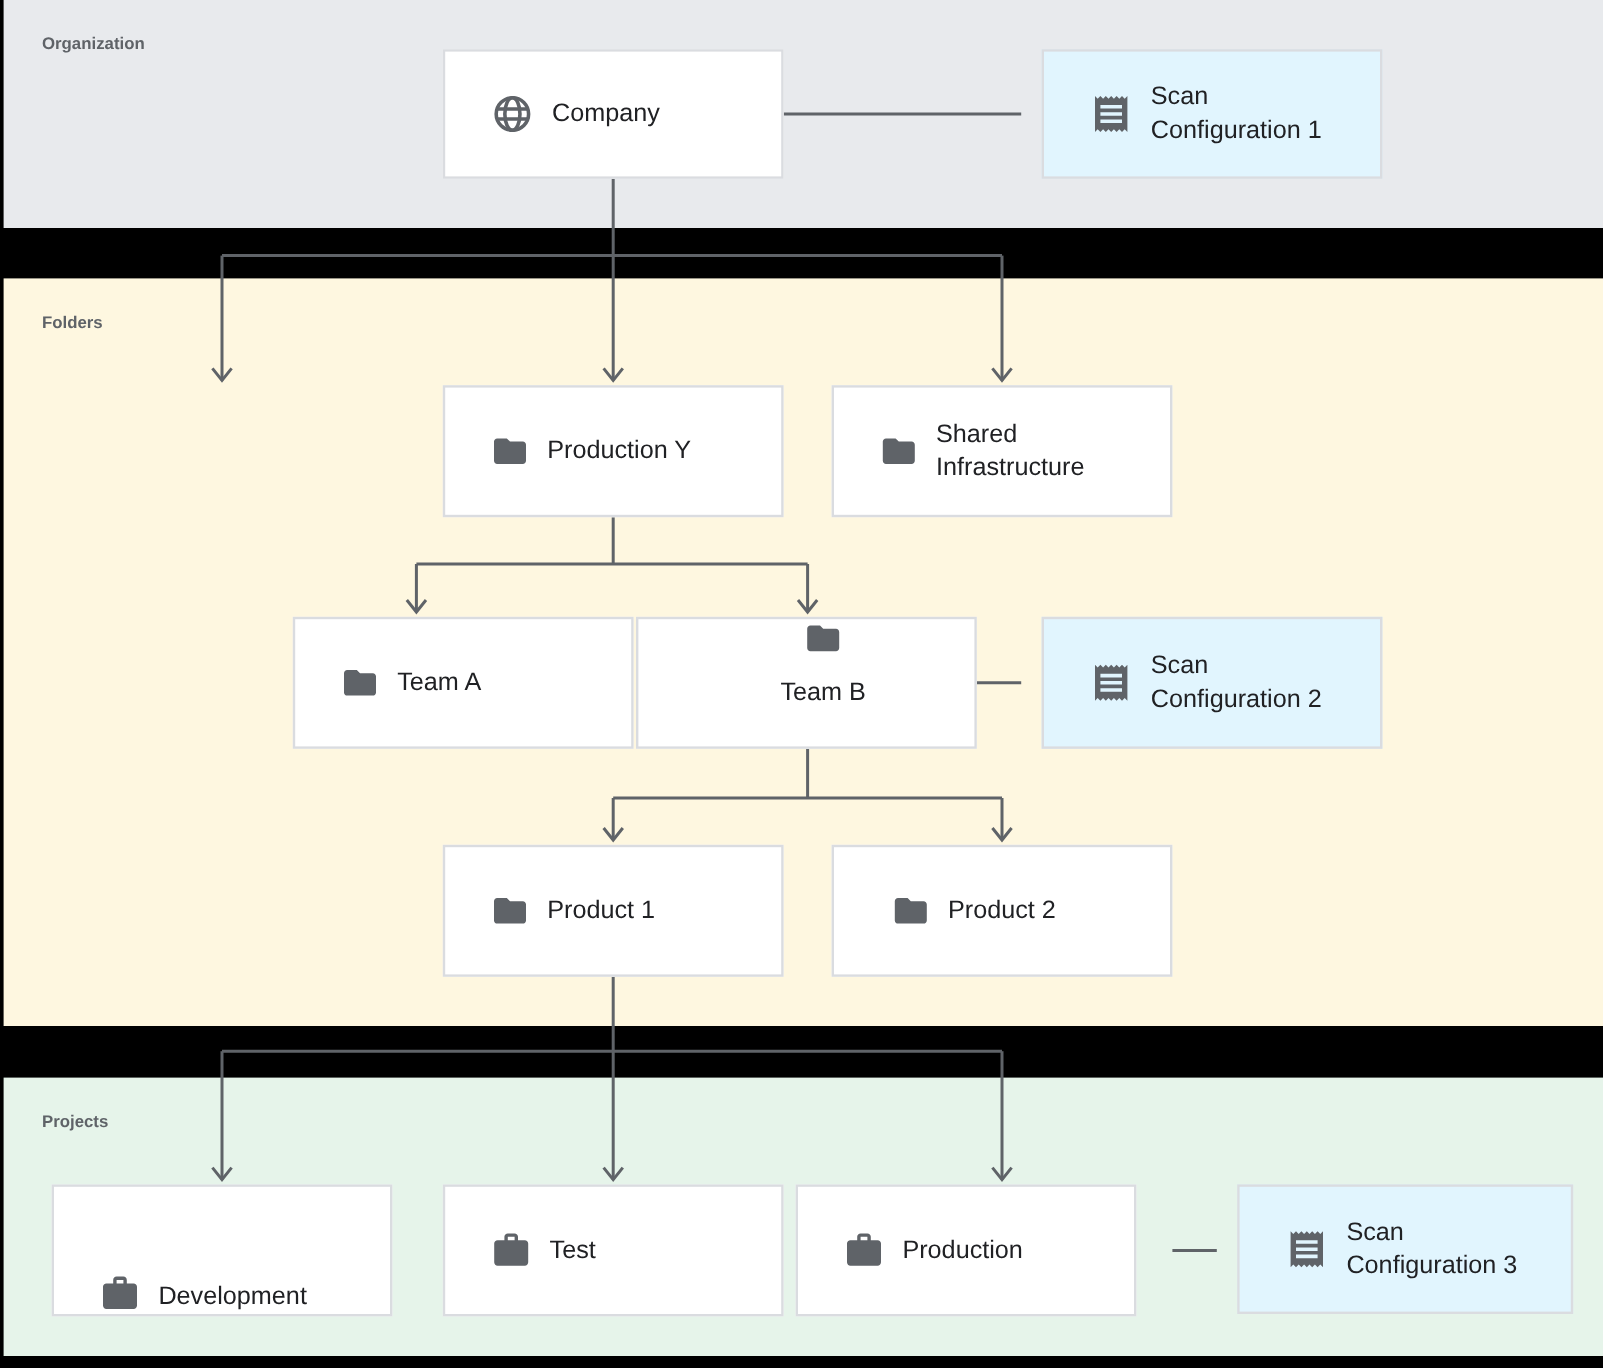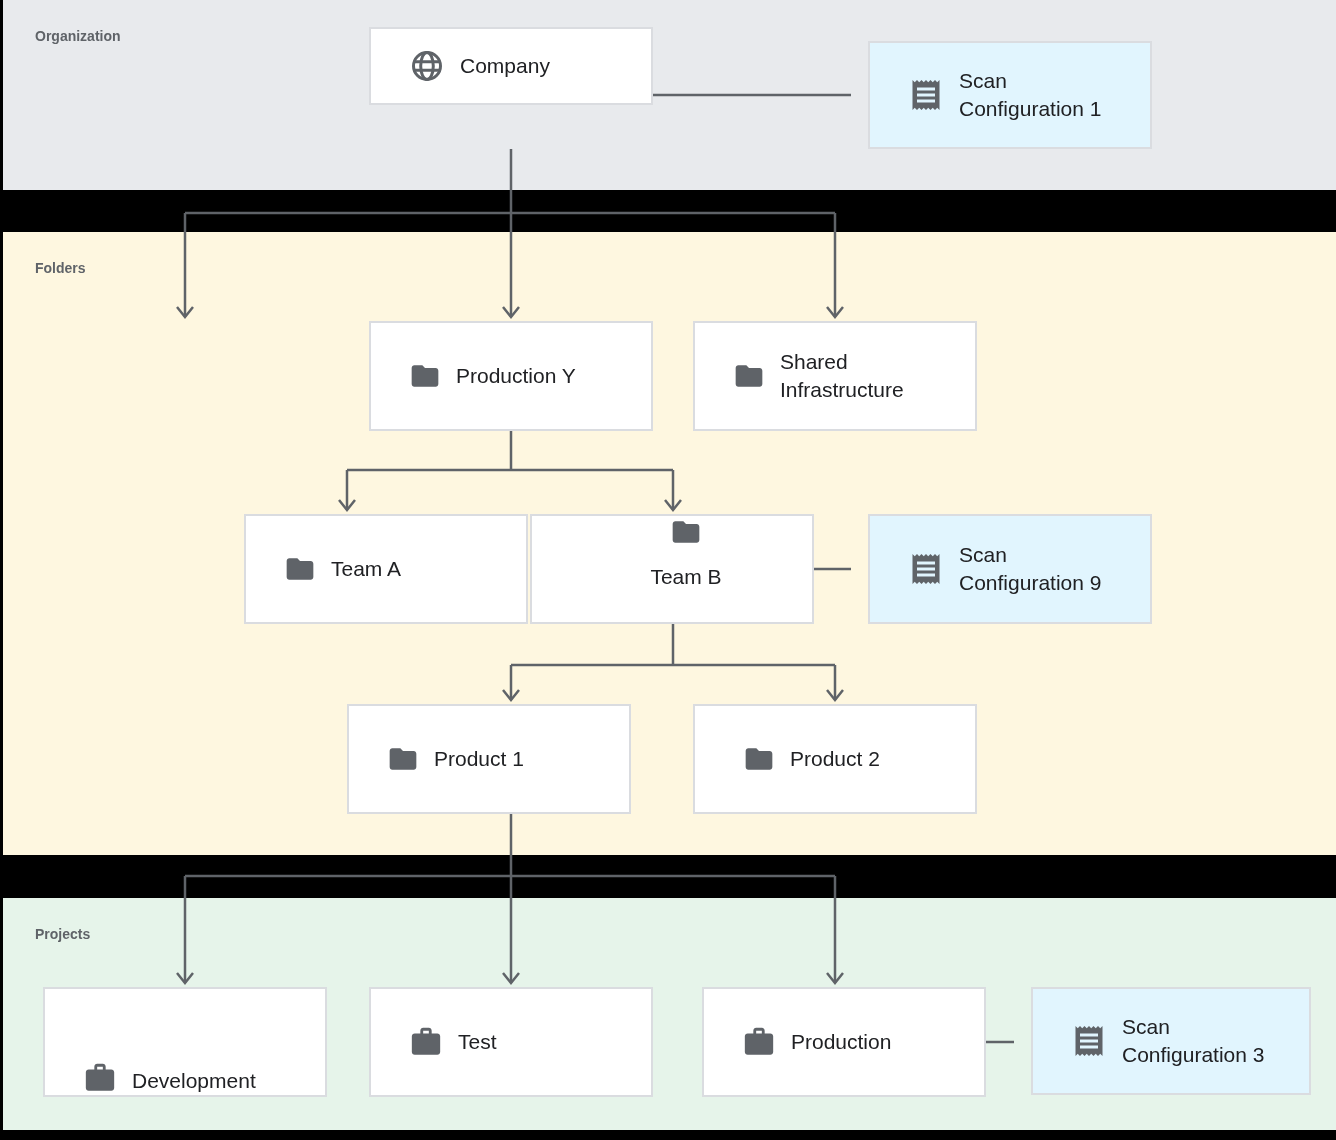--- a/index.html
+++ b/index.html
@@ -31,33 +31,33 @@
     width:284px;height:110px;
   }
   .node.scan{background:var(--c-scan_node_fill,#e1f5fe);margin-left:17px;}
   .nicon{flex:0 0 auto;display:flex;align-items:center;color:var(--c-icon,#5f6368);}
   .ntext{
     font-size:21px;line-height:28px;
     color:var(--c-node_text,#202124);
     white-space:nowrap;
   }
   .ntext .l{display:block;}
-  .n-company{left:369px;top:27px;height:78px;}
+  .n-company{left:369px;top:41px;height:108px;}
   .n-scan1{left:851px;top:41px;height:108px;}
   .n-deptx{left:43px;top:321px;}
   .n-depty{left:369px;top:321px;}
   .n-shared{left:693px;top:321px;}
   .n-teama{left:204px;top:514px;margin-left:40px;}
   .n-teamb{left:530px;top:514px;flex-direction:column;}
   .n-scan2{left:851px;top:514px;}
-  .n-product1{left:347px;top:704px;}
+  .n-product1{left:369px;top:704px;}
   .n-product2{left:693px;top:704px;padding-left:48px;}
   .n-development{left:43px;top:987px;align-items:flex-end;}
   .n-test{left:369px;top:987px;}
-  .n-production{left:702px;top:987px;}
+  .n-production{left:663px;top:987px;}
   .n-scan3{left:1014px;top:987px;width:280px;height:108px;}
   svg.overlay{position:absolute;left:0;top:0;pointer-events:none;}
   .connector{fill:none;stroke:var(--c-connector,#5f6368);stroke-width:2.5;}
 </style>
 </head>
 <body>
 
 <div class="canvas">
 
   <div class="band band-org"></div>
@@ -175,21 +175,21 @@
   </div>
 
   <div class="node scan n-scan2">
     <span class="nicon">
       <svg width="36" height="36" viewBox="0 0 24 24" fill="currentColor">
         <path d="M18 17H6v-2h12v2zm0-4H6v-2h12v2zm0-4H6V7h12v2zM3 22l1.5-1.5L6 22l1.5-1.5L9 22l1.5-1.5L12 22l1.5-1.5L15 22l1.5-1.5L18 22l1.5-1.5L21 22V2l-1.5 1.5L18 2l-1.5 1.5L15 2l-1.5 1.5L12 2l-1.5 1.5L9 2 7.5 3.5 6 2 4.5 3.5 3 2v20z"></path>
       </svg>
     </span>
     <span class="ntext">
         <span class="l">Scan</span>
-        <span class="l">Configuration 9</span>
+        <span class="l">Configuration 2</span>
       </span>
   </div>
 
   <div class="node n-product1">
     <span class="nicon">
       <svg width="32" height="32" viewBox="0 0 24 24" fill="currentColor">
           <path d="M10 4H4c-1.1 0-2 .9-2 2v12c0 1.1.9 2 2 2h16c1.1 0 2-.9 2-2V8c0-1.1-.9-2-2-2h-8l-2-2z"></path>
         </svg>
     </span>
     <span class="ntext">Product 1</span>

